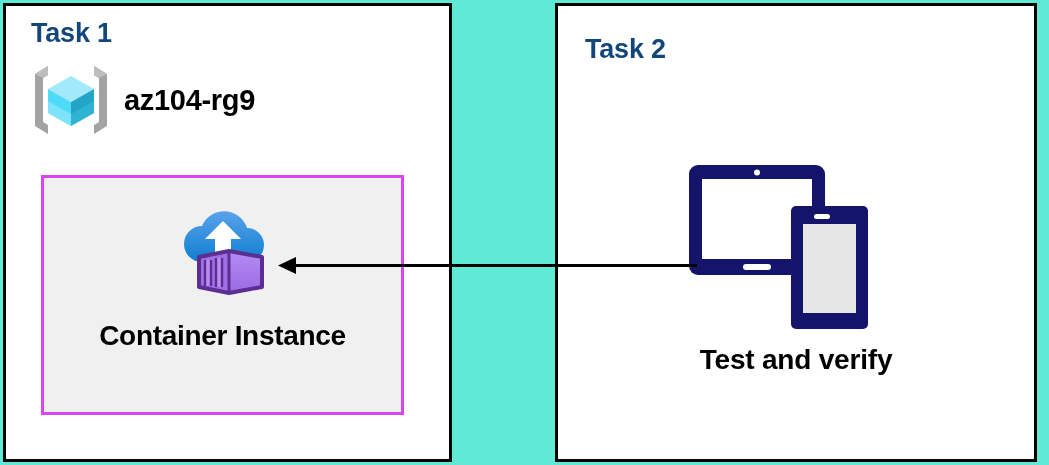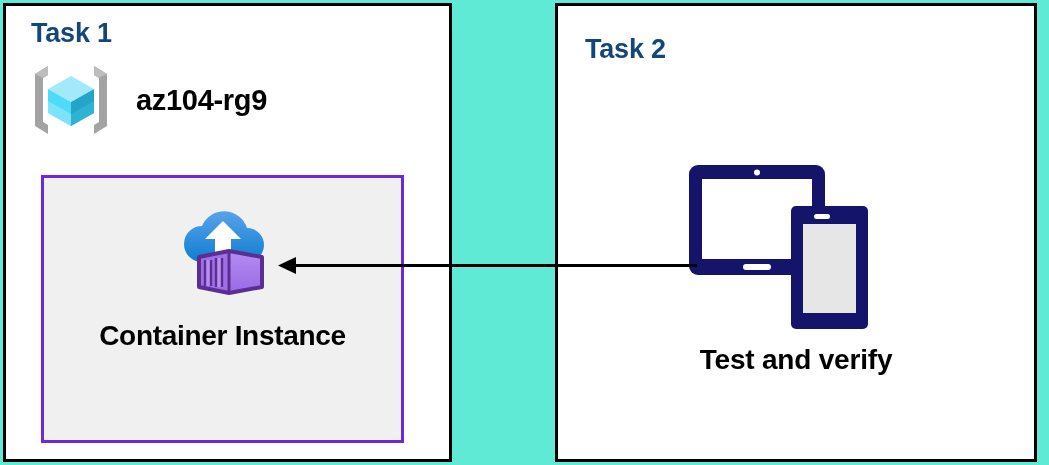--- a/index.html
+++ b/index.html
@@ -41,41 +41,41 @@
   #task1-title { left: 31px;  top: 18px; }
   #task2-title { left: 585px; top: 34px; }
 
   
   #rg-row {
     position: absolute;
     left: 30px;
     top: 60px;
     display: flex;
     align-items: center;
-    gap: 24px;
+    gap: 12px;
   }
   #rg-icon { width: 82px; height: 80px; display: block; }
   #rg-label {
     font-size: 29px;
     font-weight: bold;
     color: #000000;
     white-space: nowrap;
     letter-spacing: -0.3px;
   }
 
   
   #ci-card {
     position: absolute;
     box-sizing: border-box;
     left: 41px;
     top: 175px;
     width: 363px;
-    height: 268px;
+    height: 240px;
     background: #f0f0f0;
-    border: 3px solid #6d28d9;
+    border: 3px solid #d946ef;
   }
   #ci-icon {
     position: absolute;
     left: 50%;
     transform: translateX(-50%);
     top: 21px;
     width: 92px;
     height: 96px;
     display: block;
   }

